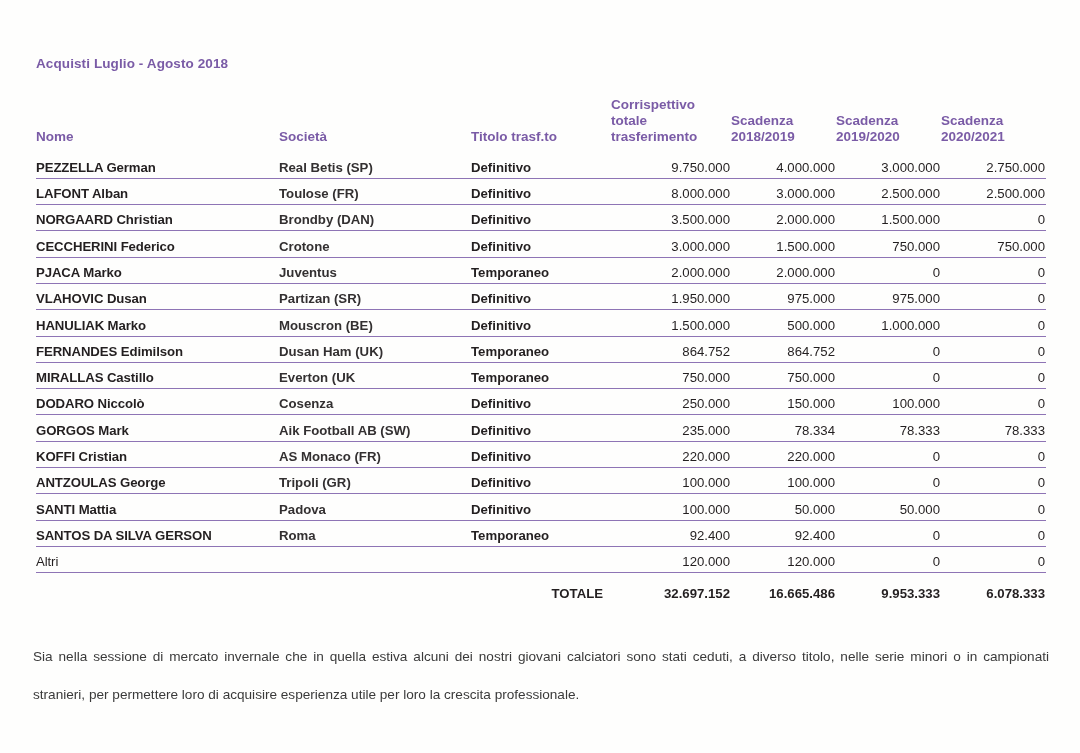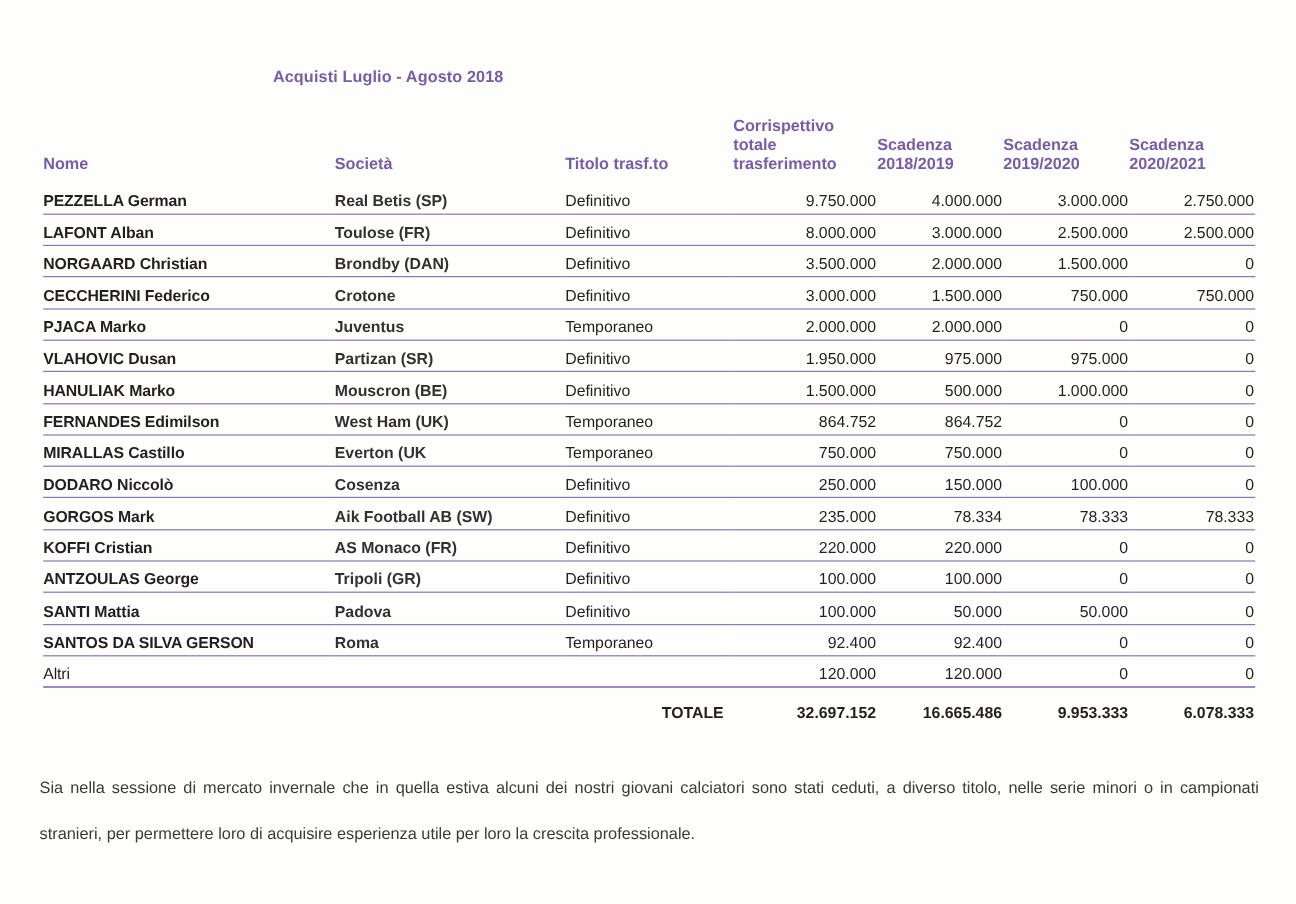--- a/index.html
+++ b/index.html
@@ -44,21 +44,20 @@
   col.c-tot    { width: 120px; }
   col.c-s1     { width: 105px; }
   col.c-s2     { width: 105px; }
   col.c-s3     { width: 105px; }
 
   
   .title-cell {
     color: #7a5ba6;
     font-weight: bold;
     font-size: 14px;
-    text-align: center;
     padding-bottom: 26px !important;
     letter-spacing: .1px;
   }
 
   
   tr.head th {
     color: #7a5ba6;
     font-weight: bold;
     font-size: 13.5px;
     text-align: left;
@@ -83,21 +82,21 @@
     font-size: 13.2px;
     letter-spacing: -.1px;
   }
   tr.row td.nome.plain { font-weight: normal; margin-left: 40px; }
   tr.row td.soc {
     font-weight: bold;
     color: #333031;
     font-size: 13.2px;
   }
   tr.row td.tit {
-    font-weight: normal;
+    font-weight: bold;
     font-size: 13.2px;
     margin-left: 44px;
   }
   tr.row td.num {
     text-align: right;
     font-weight: normal;
     font-size: 13.2px;
     padding-right: 1px !important;
     color: #231f20;
   }
@@ -234,21 +233,21 @@
             <td class="nome">HANULIAK Marko</td>
             <td class="soc">Mouscron (BE)</td>
             <td class="tit">Definitivo</td>
             <td class="num">1.500.000</td>
             <td class="num">500.000</td>
             <td class="num">1.000.000</td>
             <td class="num">0</td>
           </tr>
           <tr class="row">
             <td class="nome">FERNANDES Edimilson</td>
-            <td class="soc">West Ham (UK)</td>
+            <td class="soc">Dusan Ham (UK)</td>
             <td class="tit">Temporaneo</td>
             <td class="num">864.752</td>
             <td class="num">864.752</td>
             <td class="num">0</td>
             <td class="num">0</td>
           </tr>
           <tr class="row">
             <td class="nome">MIRALLAS Castillo</td>
             <td class="soc">Everton (UK</td>
             <td class="tit">Temporaneo</td>

